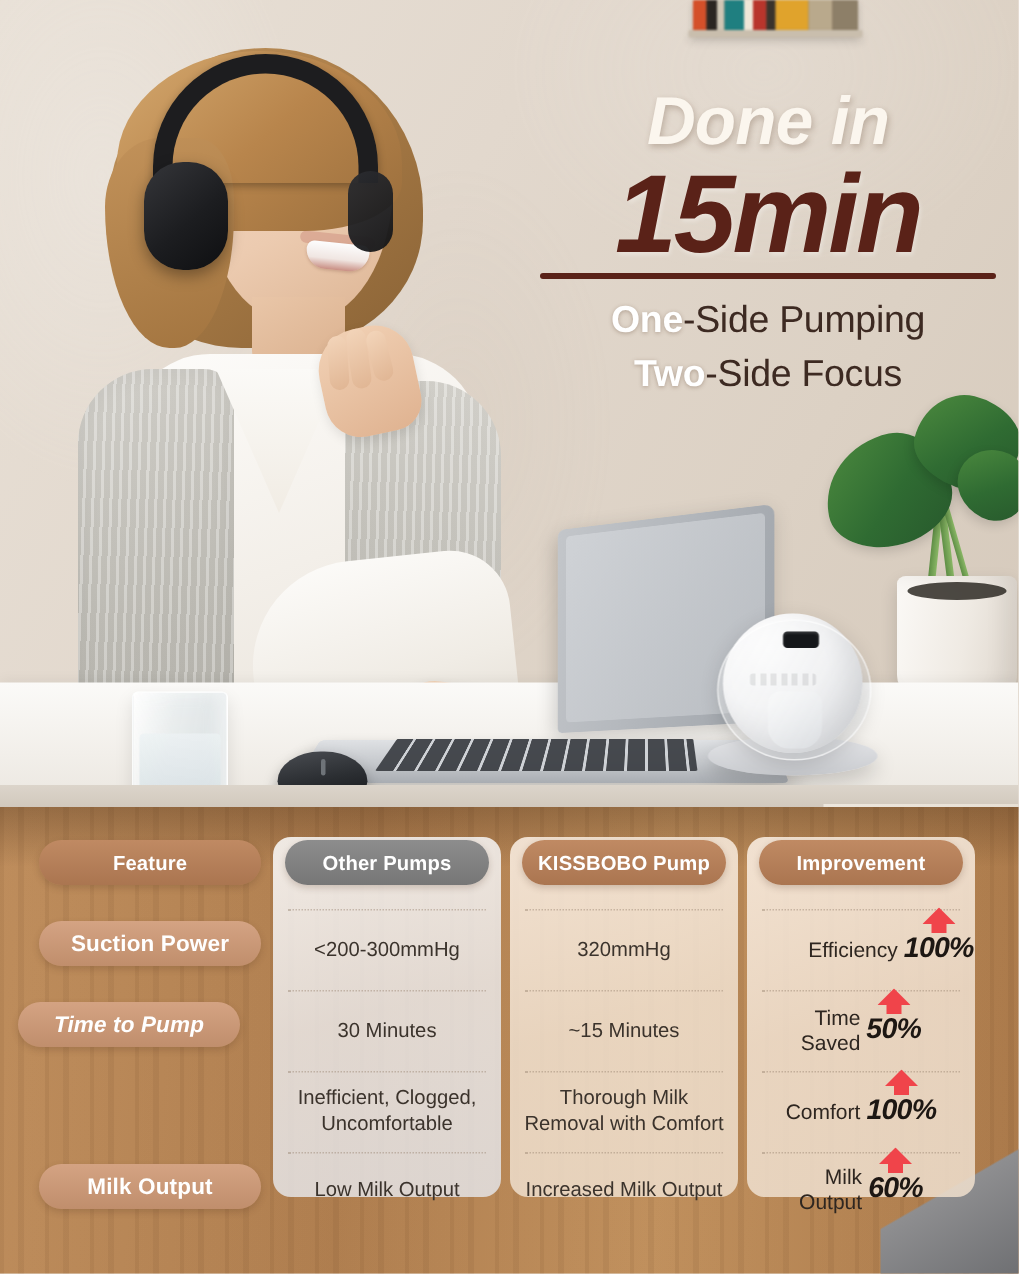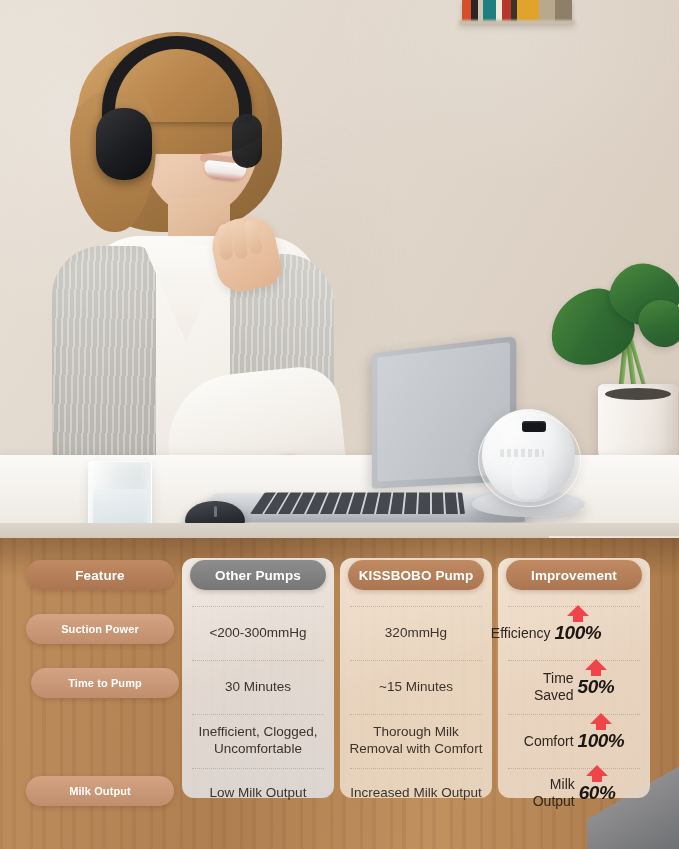--- a/index.html
+++ b/index.html
@@ -205,21 +205,21 @@
   .col-kb{left:340px;width:152px;height:240px;
     background:linear-gradient(165deg,rgba(250,238,226,.88) 0%,rgba(241,226,209,.84) 50%,rgba(236,219,200,.88) 100%);}
   .col-imp{left:498px;width:152px;height:240px;
     background:linear-gradient(165deg,rgba(250,238,226,.88) 0%,rgba(242,227,211,.84) 50%,rgba(237,221,203,.88) 100%);}
 
   .pill{position:absolute;height:30px;border-radius:15px;display:flex;align-items:center;
     justify-content:center;color:#fff;font-weight:bold;font-size:13.5px;letter-spacing:.1px;
     box-shadow:0 2px 5px rgba(80,50,30,.22);}
   .pill-head-brown{background:linear-gradient(180deg,#c08a63,#aa7550);}
   .pill-head-gray{background:linear-gradient(180deg,#8d8d8d,#767676);}
-  .pill-feature{background:linear-gradient(180deg,#d4a383,#c08e6c);font-size:11px;}
+  .pill-feature{background:linear-gradient(180deg,#d4a383,#c08e6c);font-size:15px;}
 
   .cell{position:absolute;display:flex;align-items:center;justify-content:center;
     text-align:center;color:#3b332c;font-size:13.5px;line-height:1.24;padding:0 6px;box-sizing:border-box;}
   .sep{position:absolute;height:0;border-top:1.5px dotted rgba(150,130,110,.45);}
 
   .imp{position:absolute;display:flex;align-items:center;justify-content:center;gap:4px;
     color:#2e2620;font-size:14px;line-height:1.18;}
   .imp .lbl{text-align:right;}
   .imp .pctwrap{position:relative;display:flex;align-items:flex-end;}
   .imp .pct{font-size:19px;font-weight:bold;font-style:italic;color:#1d1713;letter-spacing:-.5px;}
@@ -319,20 +319,31 @@
     </div>
 
     <div class="desk-edge"></div>
     <div class="corner-light"></div>
   </div>
 
   <div class="wood"></div>
   <div class="wood-shadow"></div>
   <div class="corner-gray"></div>
 
+  <div class="headline">
+    <div class="done">Done in</div>
+    <div class="big">15min</div>
+    <div class="rule"></div>
+    <div class="sub">
+      <b>One</b><span>-Side Pumping</span>
+    </div>
+    <div class="sub">
+      <b>Two</b><span>-Side Focus</span>
+    </div>
+  </div>
 
   <div class="table">
     <div class="col col-other"></div>
     <div class="col col-kb"></div>
     <div class="col col-imp"></div>
 
     <div class="pill pill-head-brown" style="left:26px;top:12px;width:148px;">Feature</div>
     <div class="pill pill-head-gray" style="left:190px;top:12px;width:136px;">Other Pumps</div>
     <div class="pill pill-head-brown" style="left:506px;top:12px;width:136px;">Improvement</div>
     <div class="pill pill-head-brown" style="left:348px;top:12px;width:136px;">KISSBOBO Pump</div>
@@ -346,33 +357,33 @@
     <div class="sep" style="left:192px;top:166px;width:132px;"></div>
     <div class="sep" style="left:350px;top:166px;width:132px;"></div>
     <div class="sep" style="left:508px;top:166px;width:132px;"></div>
     <div class="sep" style="left:192px;top:220px;width:132px;"></div>
     <div class="sep" style="left:350px;top:220px;width:132px;"></div>
     <div class="sep" style="left:508px;top:220px;width:132px;"></div>
 
     <div class="pill pill-feature" style="left:26px;top:66px;width:148px;">Suction Power</div>
     <div class="cell" style="left:184px;top:58px;width:148px;height:54px;">&lt;200-300mmHg</div>
     <div class="cell" style="left:342px;top:58px;width:148px;height:54px;">320mmHg</div>
-    <div class="imp" style="left:472px;top:58px;width:148px;height:54px;">
+    <div class="imp" style="left:520px;top:58px;width:148px;height:54px;">
       <span class="lbl">Efficiency</span>
       <span class="pctwrap">
         <span class="arrow">
           <svg width="22" height="17" viewBox="0 0 22 17">
               <path d="M11 0 L22 11 L16 11 L16 17 L6 17 L6 11 L0 11 Z" fill="#f0444a"></path>
             </svg>
         </span>
         <span class="pct">100%</span>
       </span>
     </div>
 
-    <div class="pill pill-feature" style="left:31px;top:120px;width:148px;">Time to Pump</div>
+    <div class="pill pill-feature" style="left:12px;top:120px;width:148px;font-style:italic;">Time to Pump</div>
     <div class="cell" style="left:184px;top:112px;width:148px;height:54px;">30 Minutes</div>
     <div class="cell" style="left:342px;top:112px;width:148px;height:54px;">~15 Minutes</div>
     <div class="imp" style="left:500px;top:112px;width:148px;height:54px;">
       <span class="lbl" style="white-space:pre-line;">Time
 Saved</span>
       <span class="pctwrap">
         <span class="arrow">
           <svg width="22" height="17" viewBox="0 0 22 17">
               <path d="M11 0 L22 11 L16 11 L16 17 L6 17 L6 11 L0 11 Z" fill="#f0444a"></path>
             </svg>

